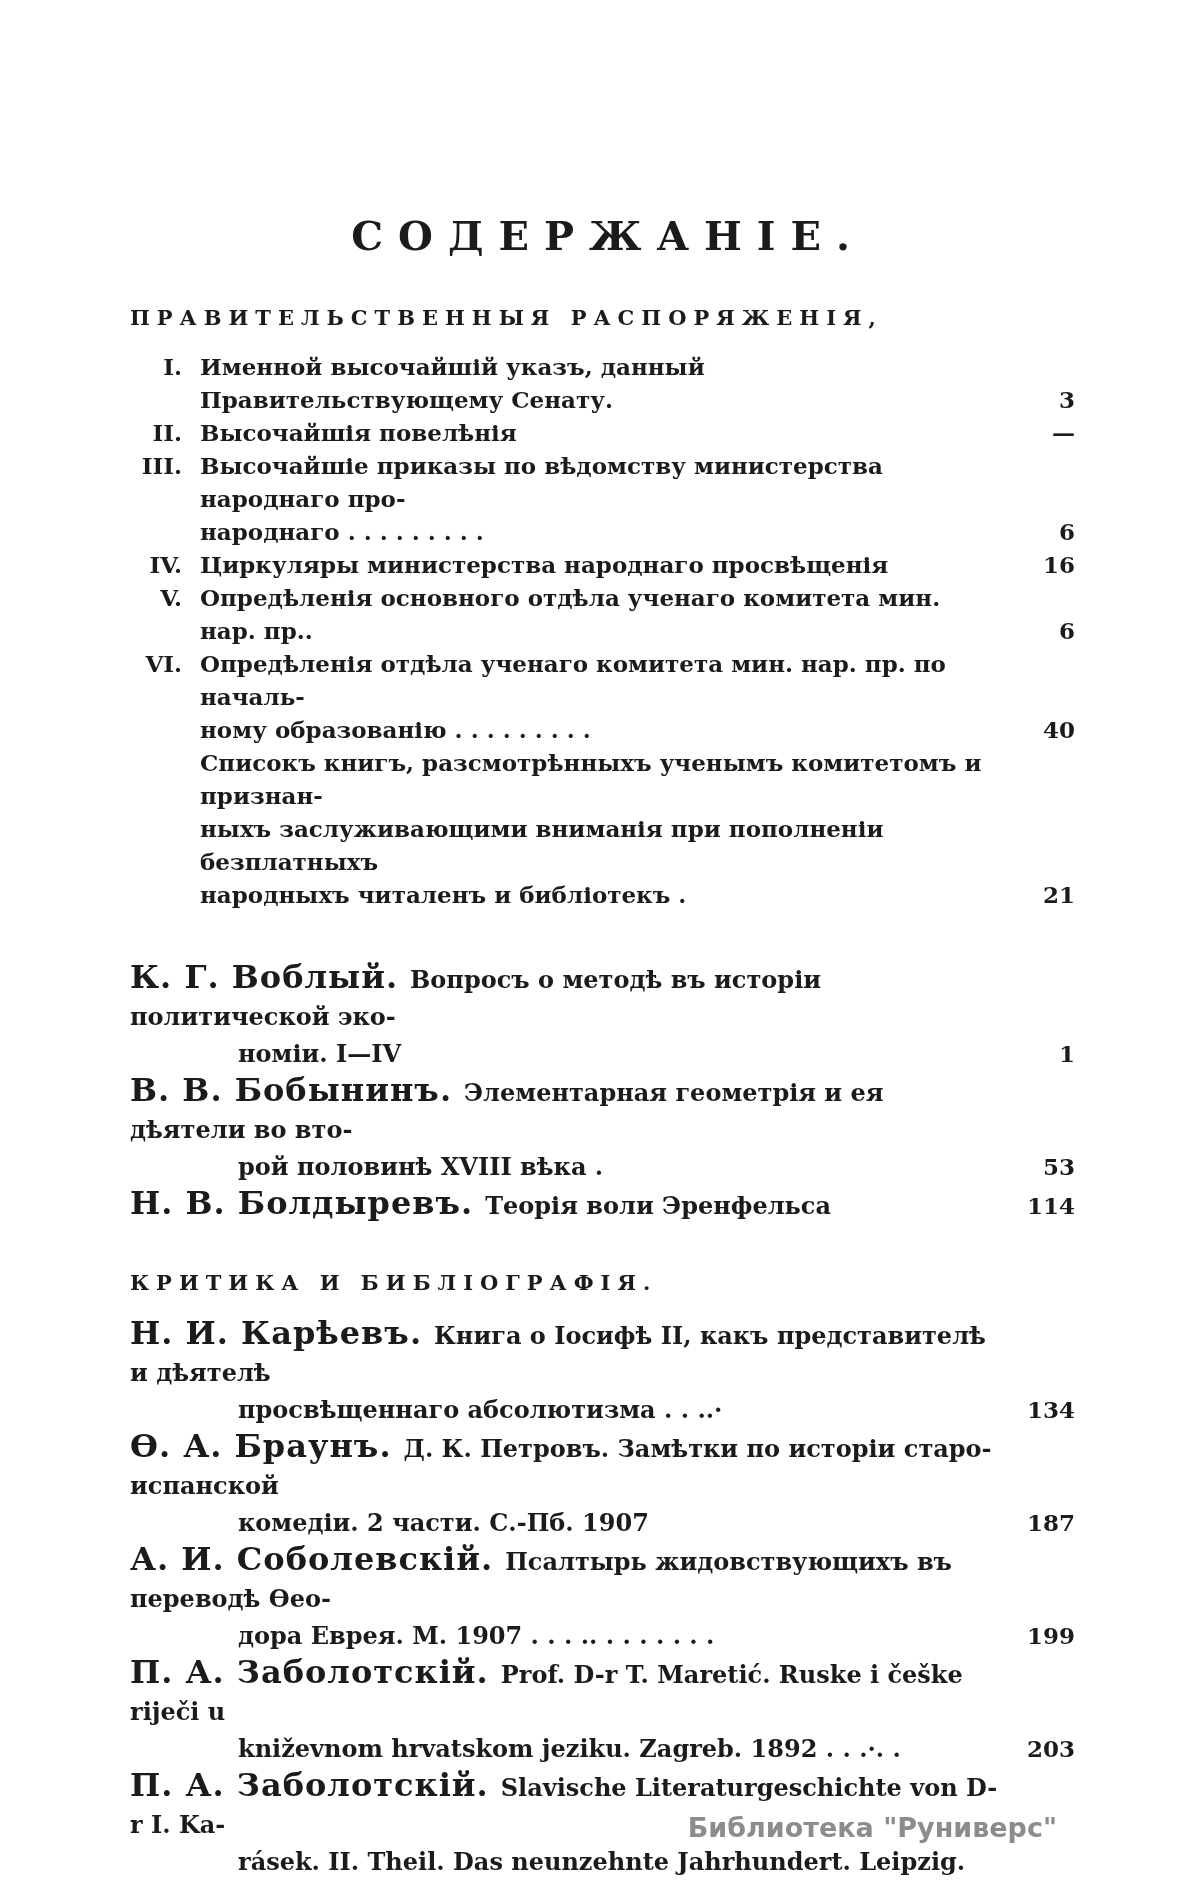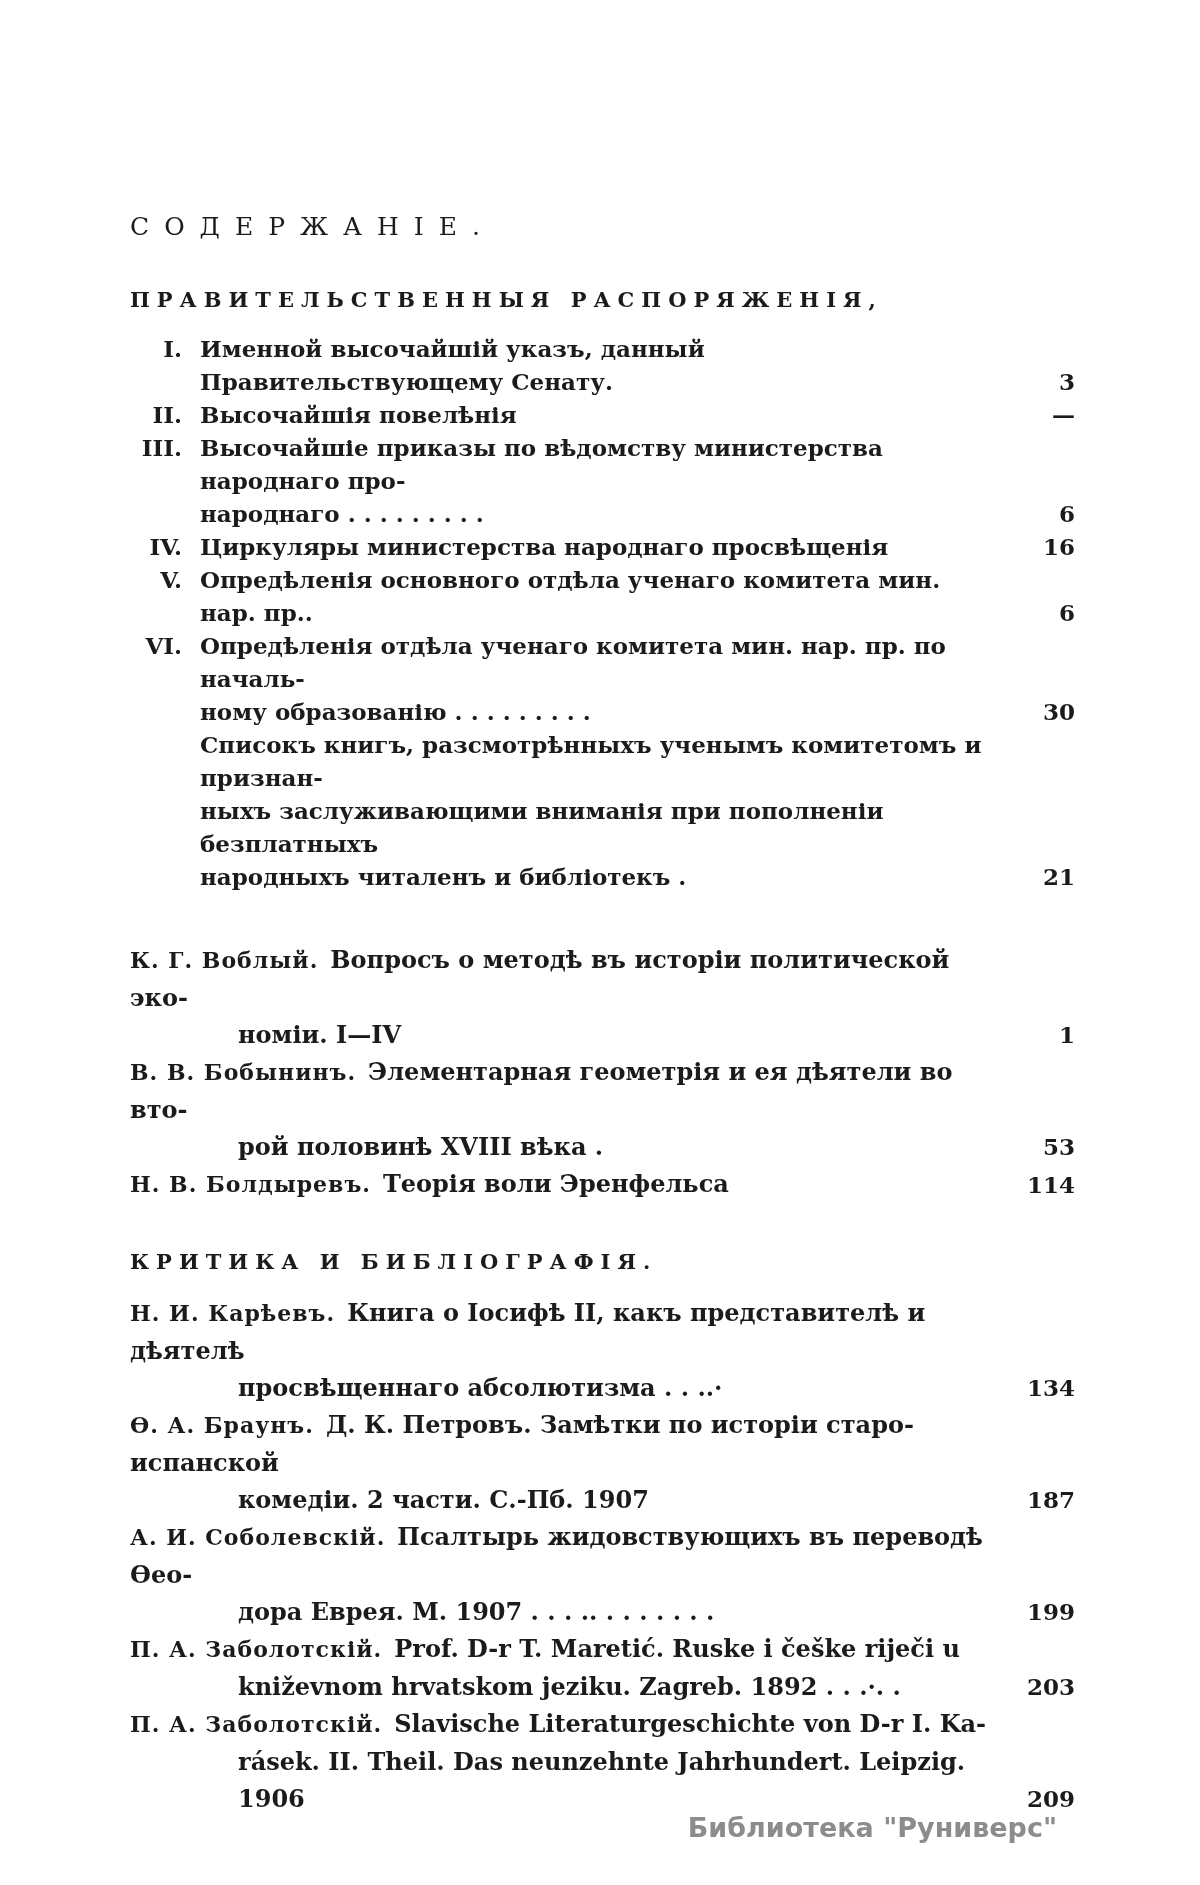--- a/index.html
+++ b/index.html
@@ -5,22 +5,22 @@
   * { margin:0; padding:0; box-sizing:border-box; }
   html,body { background:#ffffff; }
   body {
     width:1200px; height:1885px; position:relative;
     font-family:"DejaVu Serif", "Liberation Serif", serif;
     color:#1b1b1b; overflow:hidden;
   }
   .page { position:absolute; left:130px; top:212px; width:945px; }
 
   .doc-title {
-    text-align:left; padding-right:210px;
-    font-size:25px; font-weight:400; letter-spacing:15px;
+    text-align:right; padding-right:210px;
+    font-size:40px; font-weight:700; letter-spacing:15px;
   }
 
   .section-heading {
     padding-right:60px;
     font-size:21px; font-weight:700; letter-spacing:7px;
     margin-top:46px; margin-bottom:20px;
     white-space:nowrap;
   }
 
   .block { margin-top:10px; }
@@ -36,21 +36,21 @@
     width:74px; flex:none; text-align:right; align-self:flex-end;
     font-size:23px; font-weight:700; line-height:33px;
   }
   .numbered .line { font-size:23px; font-weight:700; line-height:33px; }
 
   .authored .row .txt { margin-left:0; }
   .authored .line { font-size:24px; font-weight:700; line-height:37px; }
   .authored .line.cont { padding-left:108px; }
   .authored .pg { line-height:37px; }
 
-  .author { font-size:22px; font-weight:700; margin-right:12px; letter-spacing:1px; }
+  .author { font-size:32px; font-weight:700; margin-right:12px; letter-spacing:1px; }
   .it { }
 
   .watermark {
     position:absolute; right:143px; top:1812px;
     font-family:"DejaVu Sans", "Liberation Sans", sans-serif;
     font-weight:700; font-size:27px;
   }
 </style>
 </head>
 <body style="color: rgb(27, 27, 27); background: rgb(255, 255, 255);">
@@ -95,21 +95,21 @@
             <div class="line"><span>Опредѣленія основного отдѣла ученаго комитета мин. нар. пр..</span></div>
           </div>
           <div class="pg">6</div>
         </div>
         <div class="row">
           <div class="num">VI.</div>
           <div class="txt">
             <div class="line"><span>Опредѣленія отдѣла ученаго комитета мин. нар. пр. по началь-</span></div>
             <div class="line cont-plain"><span>ному образованію .      . .  . . . . .    .</span></div>
           </div>
-          <div class="pg">30</div>
+          <div class="pg">40</div>
         </div>
         <div class="row">
           <div class="num"></div>
           <div class="txt">
             <div class="line"><span>Списокъ книгъ, разсмотрѣнныхъ ученымъ комитетомъ и признан-</span></div>
             <div class="line cont-plain"><span>ныхъ заслуживающими вниманія при пополненіи безплатныхъ</span></div>
             <div class="line cont-plain"><span>народныхъ читаленъ и библіотекъ .</span></div>
           </div>
           <div class="pg">21</div>
         </div>

